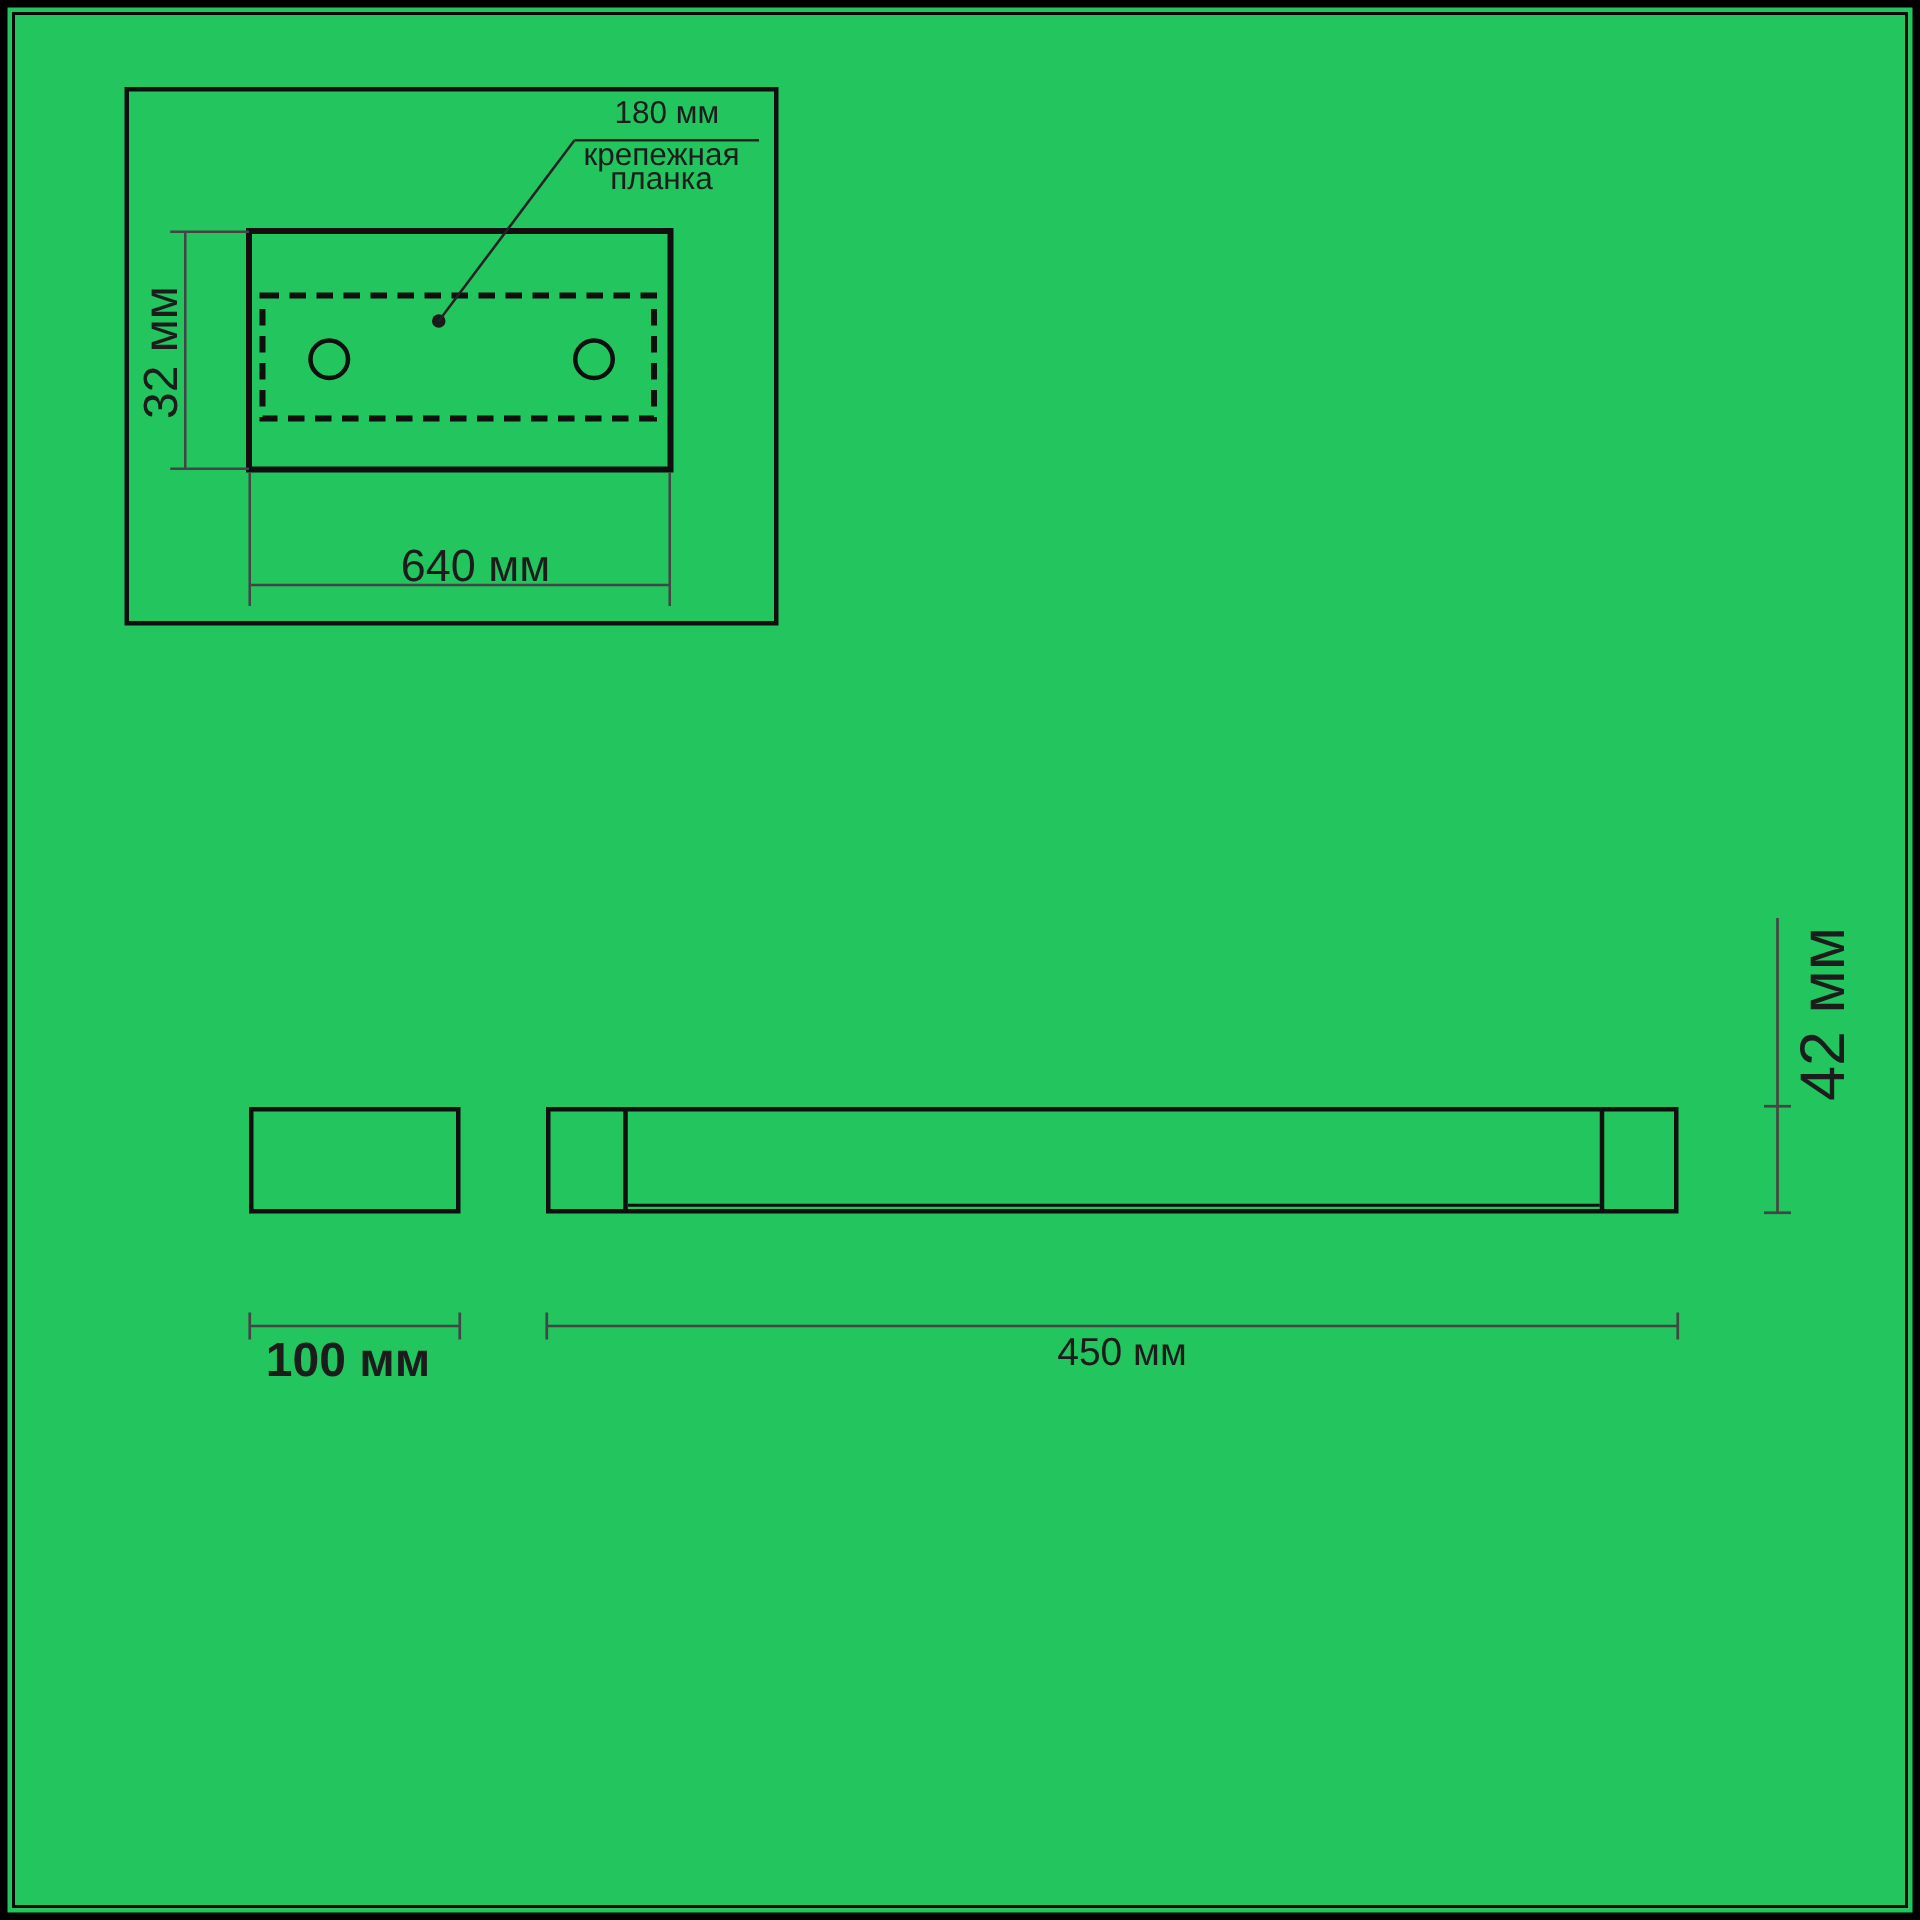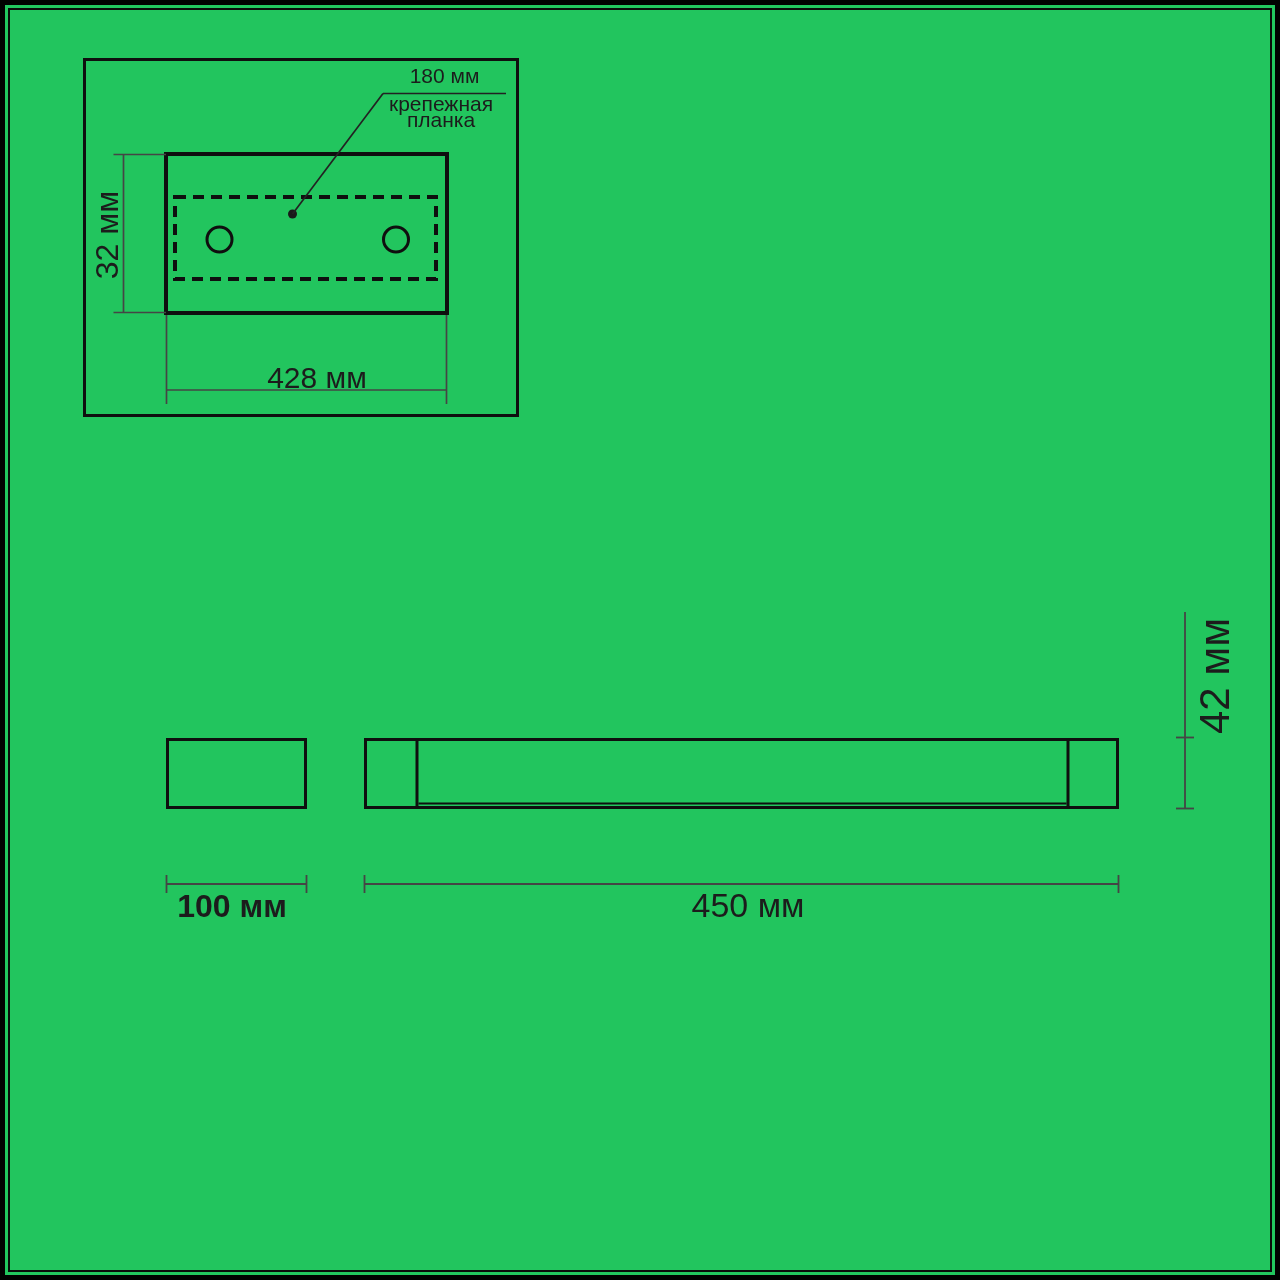--- a/index.html
+++ b/index.html
@@ -62,21 +62,21 @@
     left: 232px; top: 361px; width: 170px;
     font-size: 30px;
   }
   .t-dim-100 {
     left: 152px; top: 889px; width: 160px;
     font-size: 32px;
     font-weight: bold;
   }
   .t-dim-450 {
     left: 658px; top: 887px; width: 180px;
-    font-size: 34px;
+    font-size: 26px;
   }
   .t-dim-42 {
     left: 1125px; top: 652px; width: 180px; height: 48px;
     font-size: 42px;
     display: flex; align-items: center; justify-content: center;
     transform: rotate(-90deg);
   }
 </style>
 </head>
 <body>
@@ -131,21 +131,21 @@
 
   <div class="t t-callout-value">180 мм</div>
 
   <div class="t t-callout-label">
     <span>крепежная</span><br>
     <span>планка</span>
   </div>
 
   <div class="t t-dim-32">32 мм</div>
 
-  <div class="t t-dim-428">428 мм</div>
+  <div class="t t-dim-428">640 мм</div>
 
   <div class="t t-dim-100">100 мм</div>
 
   <div class="t t-dim-450">450 мм</div>
 
   <div class="t t-dim-42">42 мм</div>
 
 </div>
 
 </body></html>

